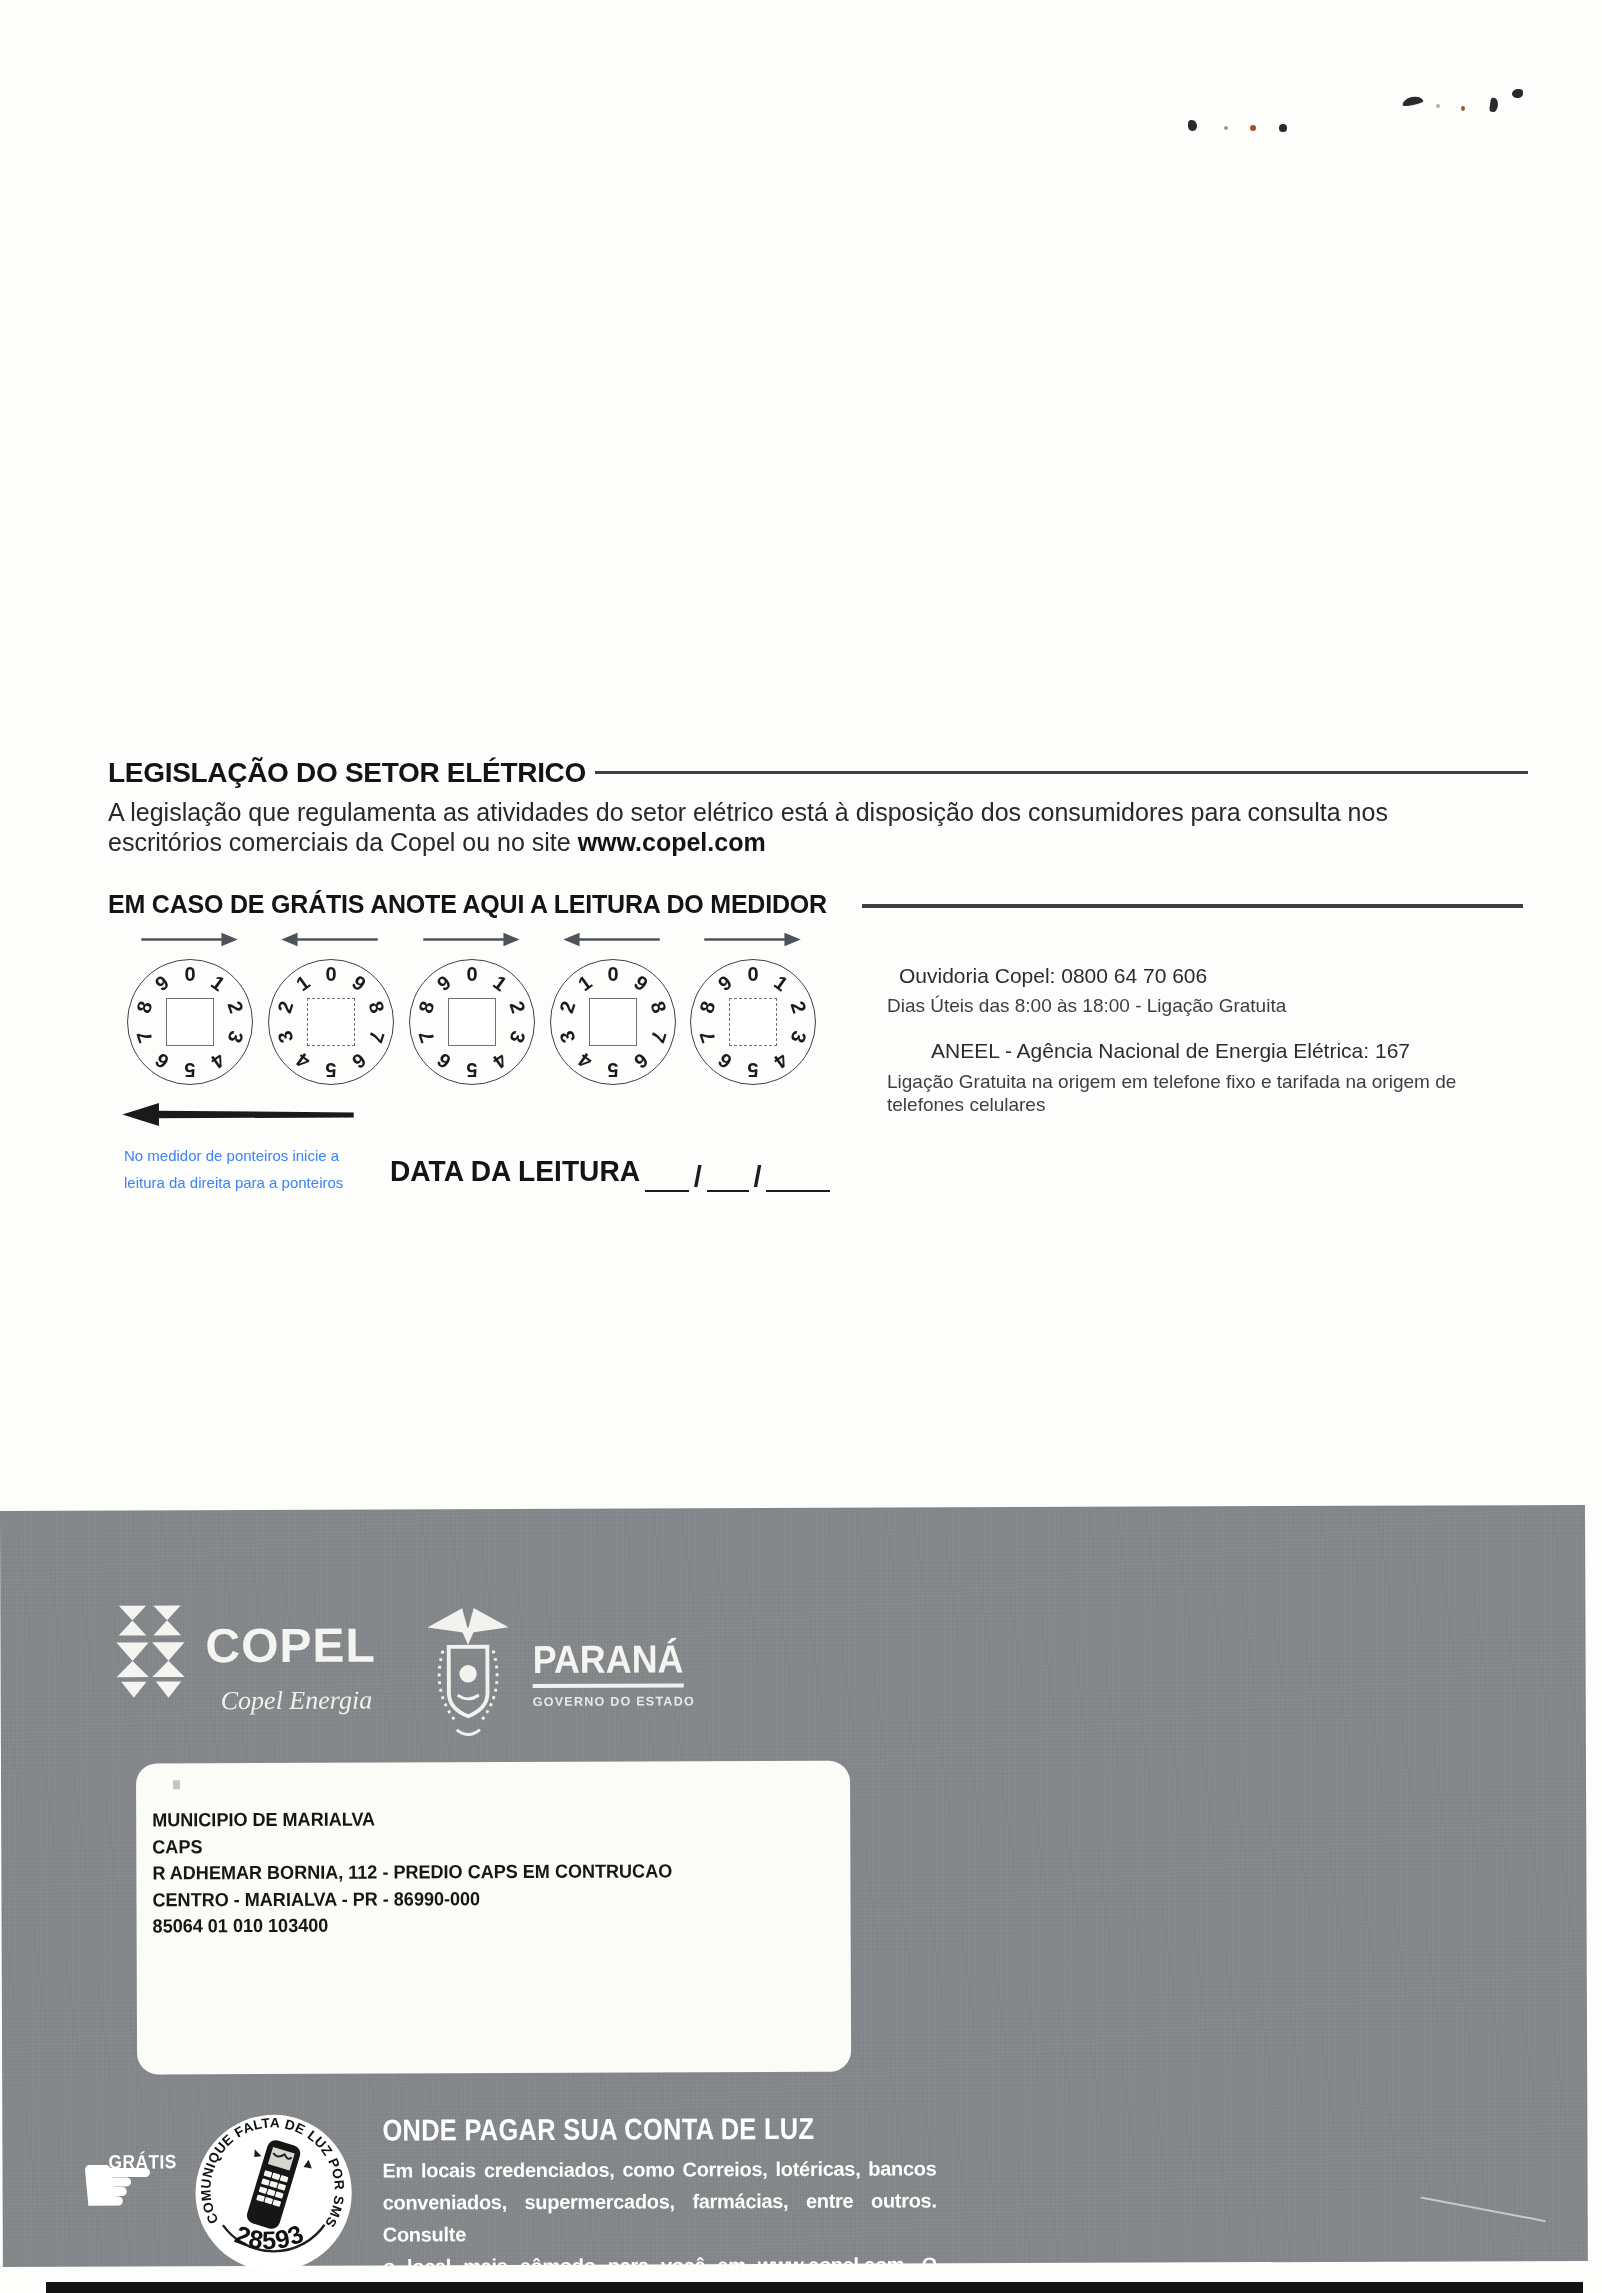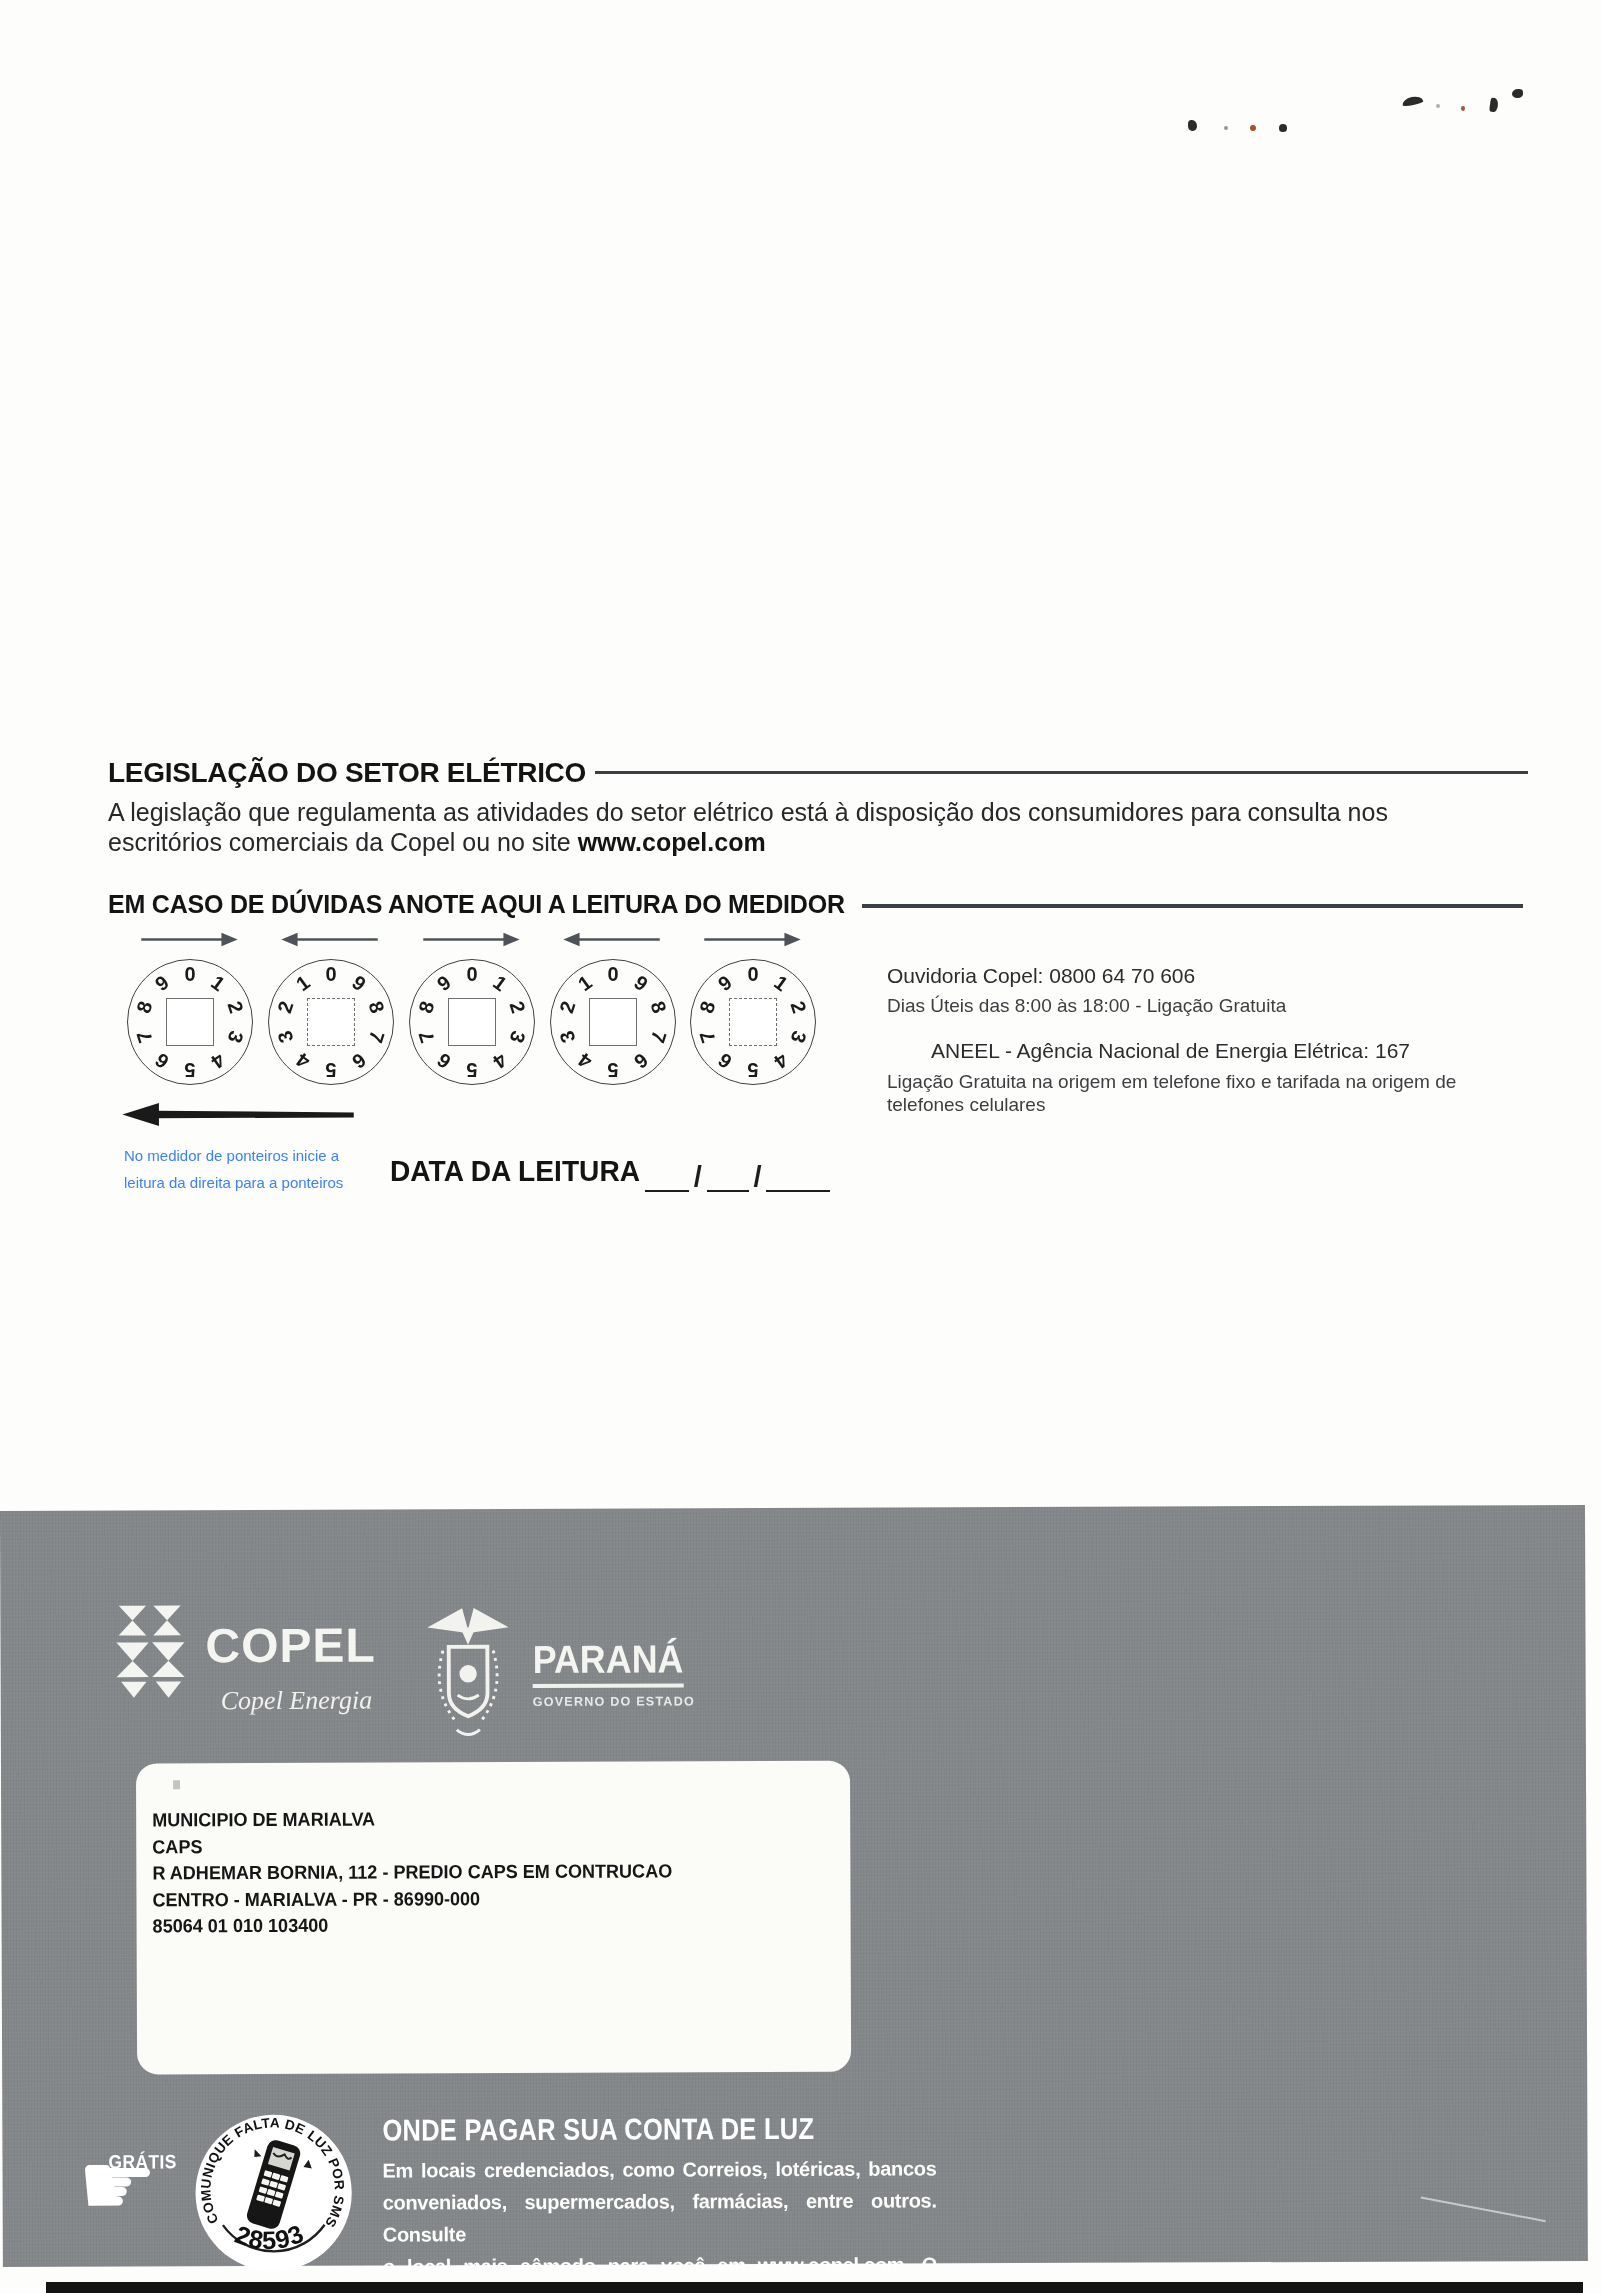--- a/index.html
+++ b/index.html
@@ -65,21 +65,21 @@
 <div class="speck" style="left:1436px;top:104px;width:3.9px;height:3.9px;background:#b0b0ae;"></div>
 <div class="speck" style="left:1461px;top:106px;width:3.9px;height:4.8px;background:#a4552f;"></div>
 <div class="speck" style="left:1490px;top:98px;width:7.7px;height:13.5px;border-radius:30% 70% 60% 40%;transform:rotate(8deg);"></div>
 <div class="speck" style="left:1512px;top:89px;width:10.6px;height:8.7px;border-radius:60% 40% 50% 50%;"></div>
 
 <div class="abs h1">LEGISLAÇÃO DO SETOR ELÉTRICO</div>
 <div class="abs h1-line"></div>
 <div class="abs body-line" style="top:798px;">A legislação que regulamenta as atividades do setor elétrico está à disposição dos consumidores para consulta nos</div>
 <div class="abs body-line" style="top:828px;"><span>escritórios comerciais da Copel ou no site </span><span class="bold">www.copel.com</span></div>
 
-<div class="abs h2">EM CASO DE DÚVIDAS ANOTE AQUI A LEITURA DO MEDIDOR</div>
+<div class="abs h2">EM CASO DE GRÁTIS ANOTE AQUI A LEITURA DO MEDIDOR</div>
 <div class="abs h2-line"></div>
 
 <div id="dials-root">
     <svg class="dial-arrow" viewBox="0 0 104 22" style="left: 139px;">
       <line x1="2" y1="11" x2="90" y2="11" stroke="#4d5358" stroke-width="2.5"></line>
       <polygon points="103,11 86,4 86,18" fill="#4d5358"></polygon>
     </svg>
     <div class="dial" style="left: 127px; top: 959px;">
       <div class="sq" style="border: 1.4px solid rgb(110, 112, 114);"></div>
       <span class="digit" style="transform: translate(-50%, -50%) rotate(0deg) translateY(-48px);">0</span>
@@ -172,21 +172,21 @@
 
 <div class="abs data-label">DATA DA LEITURA</div>
 <div class="abs blanks">
   <span class="blank" style="width:44px;"></span>
   <span class="slash">/</span>
   <span class="blank" style="width:42px;"></span>
   <span class="slash">/</span>
   <span class="blank" style="width:64px;"></span>
 </div>
 
-<div class="abs c-title" style="top:964px;">Ouvidoria Copel: 0800 64 70 606</div>
+<div class="abs c-title" style="top:964px;margin-left:12px;">Ouvidoria Copel: 0800 64 70 606</div>
 <div class="abs c-sub" style="top:995px;">Dias Úteis das 8:00 às 18:00 - Ligação Gratuita</div>
 <div class="abs c-title" style="top:1039px;margin-left:44px;">ANEEL - Agência Nacional de Energia Elétrica: 167</div>
 <div class="abs c-sub" style="top:1071px;">Ligação Gratuita na origem em telefone fixo e tarifada na origem de</div>
 <div class="abs c-sub" style="top:1094px;">telefones celulares</div>
 
 <div class="abs panel">
 
   <svg class="abs" style="left:114px;top:95px;" width="73" height="97" viewBox="0 0 60 84">
     <g fill="#f4f4f1">
       <polygon points="2,0 26,0 14,13"></polygon>

